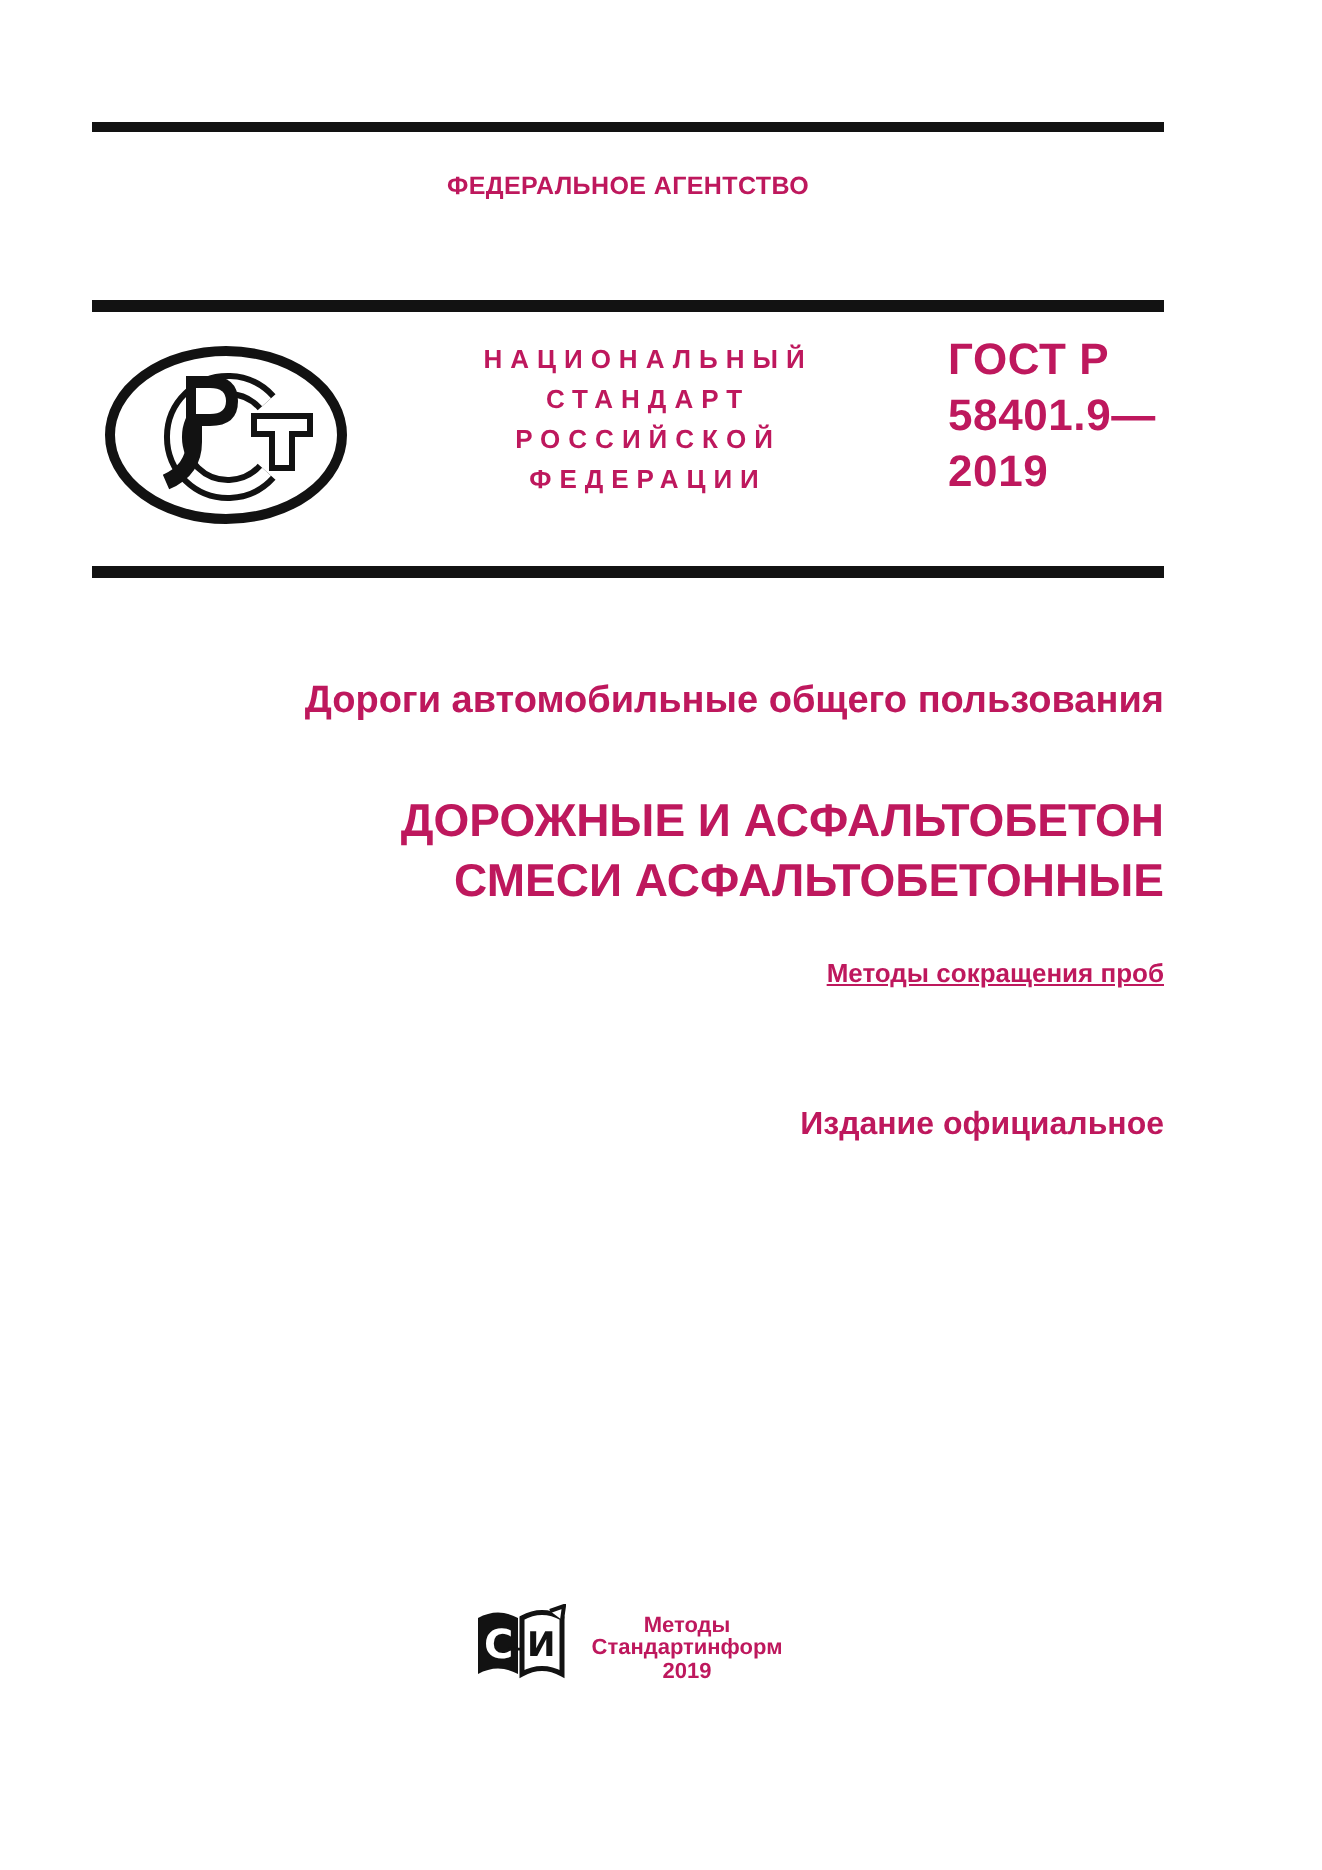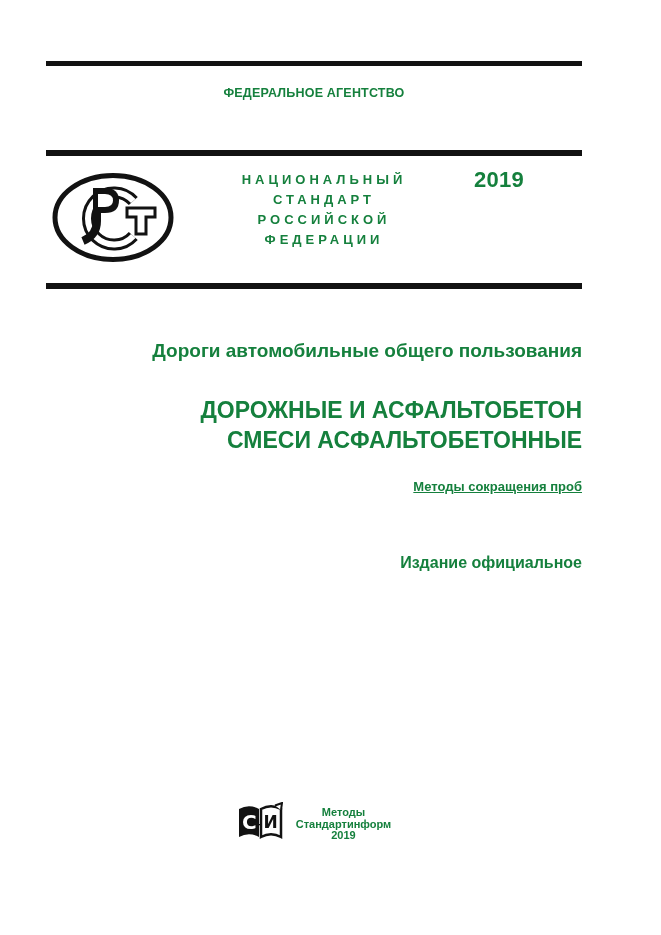--- a/index.html
+++ b/index.html
@@ -7,21 +7,21 @@
     padding: 0;
     background: #e8e8e8;
   }
   .page {
     position: relative;
     width: 661px;
     height: 935px;
     margin: 0 auto;
     background: #ffffff;
     font-family: "Liberation Sans", "DejaVu Sans", sans-serif;
-    color: #15803d;
+    color: #be185d;
     overflow: hidden;
   }
   .rule {
     position: absolute;
     left: 46px;
     width: 536px;
     background: #121212;
   }
   .rule-top    { top: 61px;  height: 5px; }
   .rule-mid    { top: 150px; height: 6px; }
@@ -142,20 +142,22 @@
   </div>
 
   <div class="std-type">
     <div>НАЦИОНАЛЬНЫЙ</div>
     <div>СТАНДАРТ</div>
     <div>РОССИЙСКОЙ</div>
     <div>ФЕДЕРАЦИИ</div>
   </div>
 
   <div class="designation">
+    <div>ГОСТ Р</div>
+    <div>58401.9—</div>
     <div>2019</div>
   </div>
 
   <div class="rule rule-bottom"></div>
 
   <div class="title-block title-group">Дороги автомобильные общего пользования</div>
 
   <div class="title-block title-main">
     <div>ДОРОЖНЫЕ И АСФАЛЬТОБЕТОН</div>
     <div>СМЕСИ АСФАЛЬТОБЕТОННЫЕ</div>

